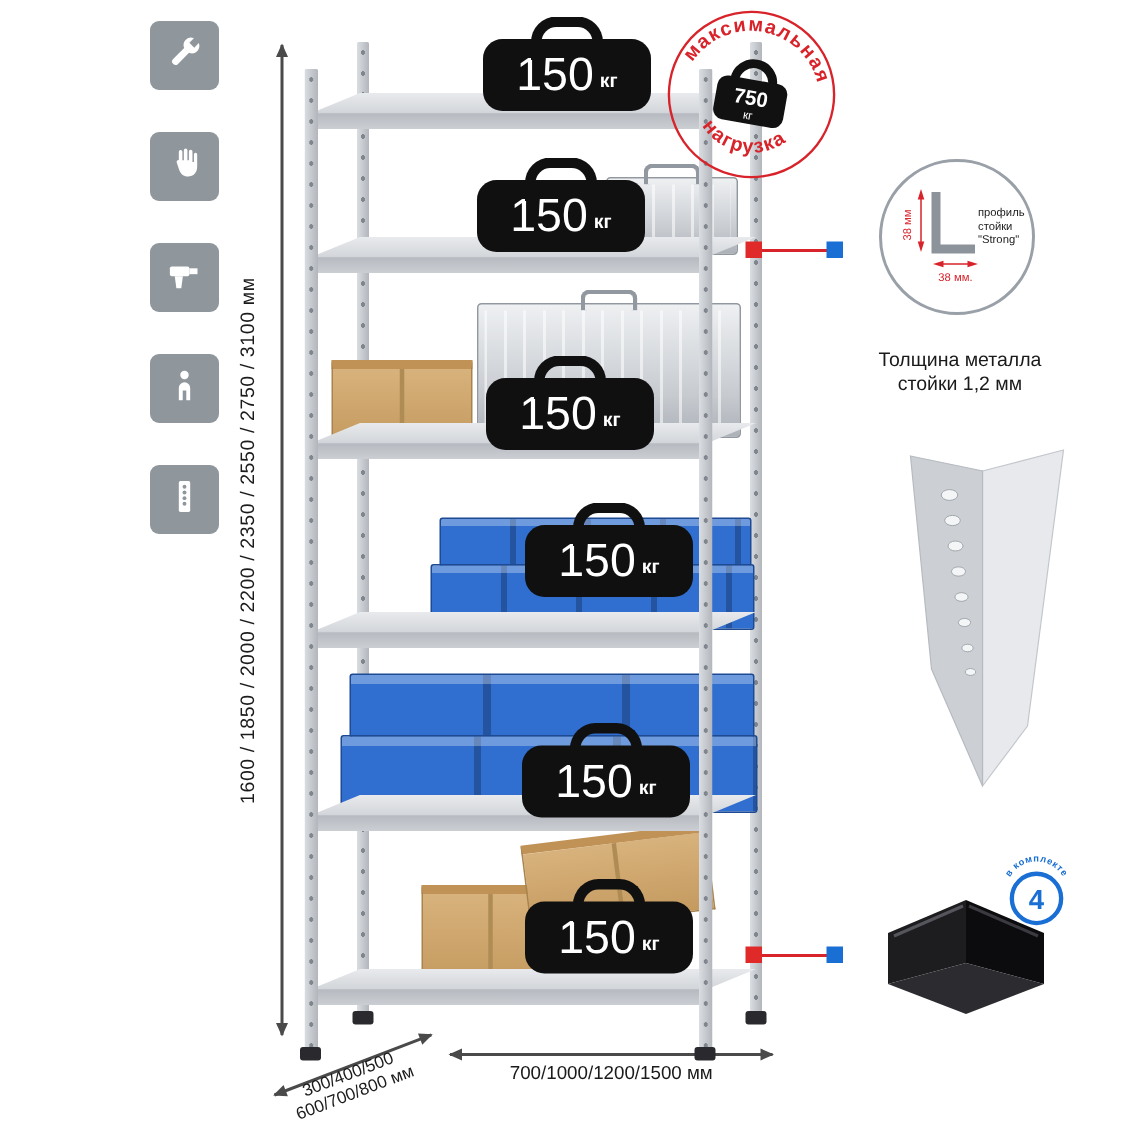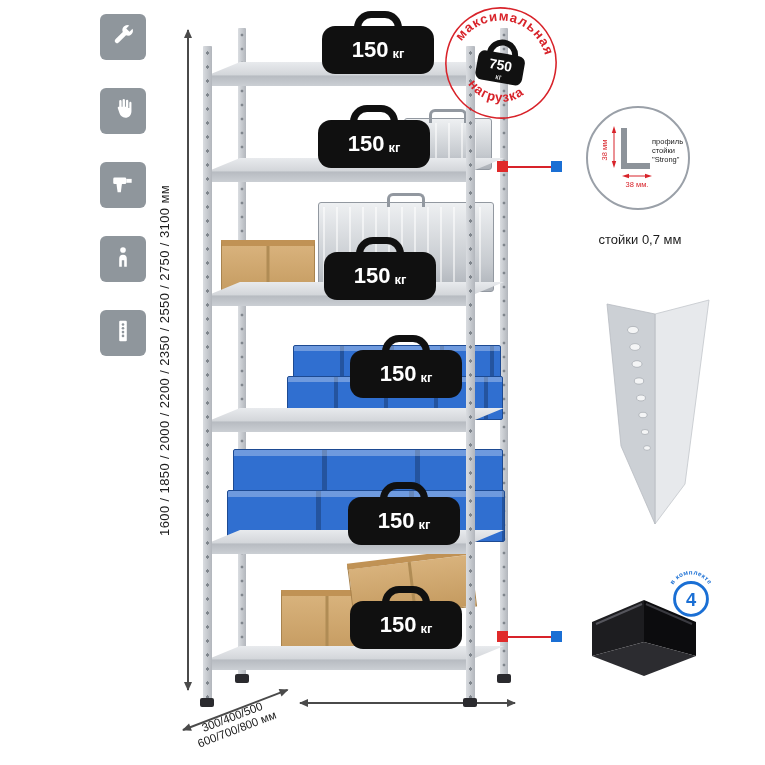--- a/index.html
+++ b/index.html
@@ -63,21 +63,21 @@
   .b4a { left: 293px; top: 345px; width: 208px; height: 33px; }
   .b4b { left: 287px; top: 376px; width: 216px; height: 44px; }
   .b5a { left: 233px; top: 449px; width: 270px; height: 43px; }
   .b5b { left: 227px; top: 490px; width: 278px; height: 52px; }
 
   
   .weight { position: absolute; z-index: 8; width: 112px; height: 48px; background: #101010;
     border-radius: 13px; display: flex; align-items: center; justify-content: center; gap: 4px; color: #fff; }
   .weight::before { content: ""; position: absolute; top: -15px; left: 50%; transform: translateX(-50%);
     width: 34px; height: 22px; border: 7px solid #101010; border-bottom: none; border-radius: 17px 17px 0 0; }
-  .wv { font-size: 22px; font-weight: bold; }
+  .wv { font-size: 31px; font-weight: normal; }
   .wu { font-size: 13px; font-weight: bold; margin-top: 7px; }
   .w1 { left: 322px; top: 26px; } .w2 { left: 318px; top: 120px; } .w3 { left: 324px; top: 252px; }
   .w4 { left: 350px; top: 350px; } .w5 { left: 348px; top: 497px; } .w6 { left: 350px; top: 601px; }
 
   
   .stamp { position: absolute; left: 442px; top: 4px; width: 118px; height: 118px; z-index: 10; transform: rotate(10deg); }
   .stampTxt { font-size: 13.5px; font-weight: bold; fill: #d8232a; letter-spacing: 1px; }
 
   
   .conn-line { position: absolute; height: 2px; background: #d8232a; z-index: 11; }
@@ -249,21 +249,22 @@
       <line x1="39" y1="68" x2="59" y2="68" stroke="#d8232a" stroke-width="1"></line>
       <polygon points="34,68 41,65.8 41,70.2" fill="#d8232a"></polygon>
       <polygon points="64,68 57,65.8 57,70.2" fill="#d8232a"></polygon>
       <text x="49" y="79" text-anchor="middle" font-size="7.5" fill="#d8232a">38 мм.</text>
       <text x="64" y="36" font-size="7.5" fill="#222">профиль</text>
       <text x="64" y="45" font-size="7.5" fill="#222">стойки</text>
       <text x="64" y="54" font-size="7.5" fill="#222">"Strong"</text>
     </svg>
   </div>
   <div class="caption cap-profile">
-    <div>стойки 0,7 мм</div>
+    <div>Толщина металла</div>
+    <div>стойки 1,2 мм</div>
   </div>
 
   <div class="post-img">
     <svg viewBox="0 0 120 228" width="120" height="228">
       <polygon points="60,16 114,2 90,186 60,226" fill="#e7e9ec" stroke="#c3c7cc" stroke-width="0.8"></polygon>
       <polygon points="12,6 60,16 60,226 26,148" fill="#ccd0d5" stroke="#b7bbc1" stroke-width="0.8"></polygon>
       <ellipse cx="38" cy="32" rx="5.5" ry="3.6" fill="#f4f5f6" stroke="#9aa0a6" stroke-width="0.6"></ellipse>
       <ellipse cx="40" cy="49" rx="5.2" ry="3.4" fill="#f4f5f6" stroke="#9aa0a6" stroke-width="0.6"></ellipse>
       <ellipse cx="42" cy="66" rx="5" ry="3.3" fill="#f4f5f6" stroke="#9aa0a6" stroke-width="0.6"></ellipse>
       <ellipse cx="44" cy="83" rx="4.7" ry="3.1" fill="#f4f5f6" stroke="#9aa0a6" stroke-width="0.6"></ellipse>
@@ -288,19 +289,20 @@
       <defs>
           <path id="kitArc" d="M 10,34 A 21,21 0 1 1 50,34"></path>
         </defs>
       <circle cx="30" cy="32" r="17" fill="#fff" stroke="#1a6fd4" stroke-width="3"></circle>
       <text x="30" y="39" text-anchor="middle" font-size="19" font-weight="bold" fill="#1a6fd4">4</text>
       <text font-size="6.5" font-weight="bold" fill="#1a6fd4" letter-spacing="0.5"><textPath href="#kitArc" startOffset="50%" text-anchor="middle">в комплекте</textPath></text>
     </svg>
   </div>
 
   <div class="dim-h-line"></div>
+  <div class="dim-h-label">700/1000/1200/1500 мм</div>
   <div class="dim-d-line"></div>
   <div class="dim-d-label">
     <div>300/400/500</div>
     <div>600/700/800 мм</div>
   </div>
 
 </div>
 
 </body></html>

